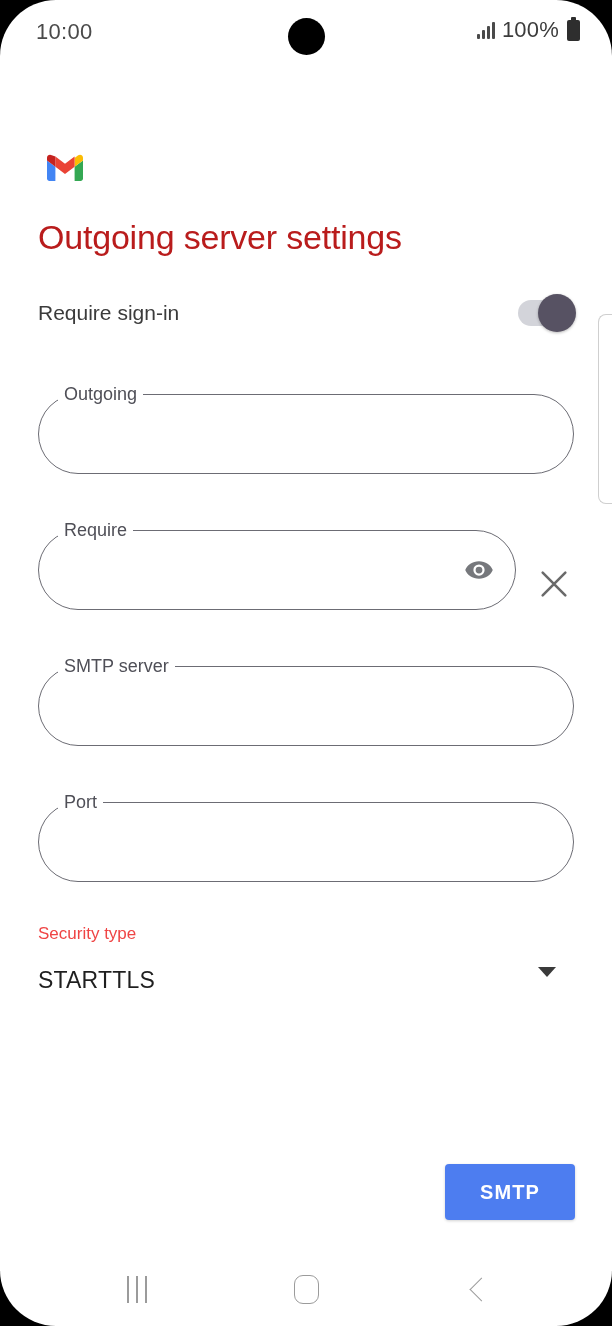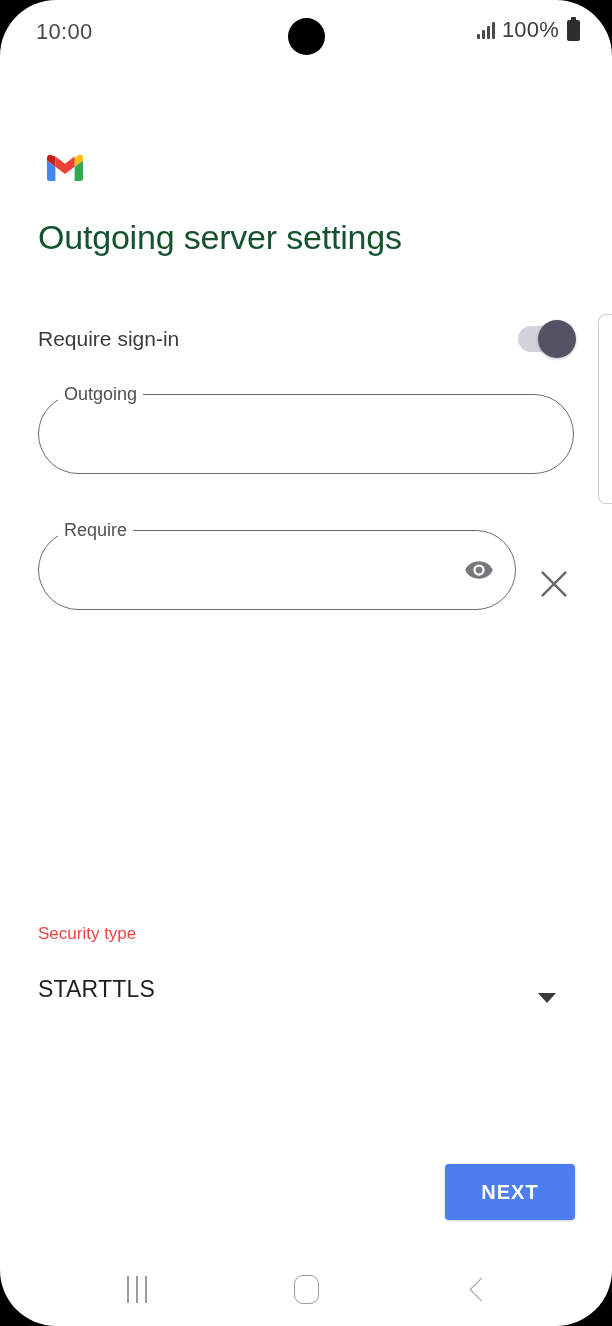--- a/index.html
+++ b/index.html
@@ -52,27 +52,27 @@
     width: 5px; height: 3px; background: #2e2e2e; border-radius: 1px 1px 0 0;
   }
 
   
   #content { position: absolute; top: 62px; left: 0; width: 612px; height: 1190px; }
 
   #gmail-logo { position: absolute; left: 47px; top: 92px; width: 36px; height: 27px; }
 
   #page-title {
     position: absolute; left: 38px; top: 156px;
-    font-size: 34px; font-weight: 300; color: #14532d;
+    font-size: 34px; font-weight: 300; color: #b91c1c;
     letter-spacing: -0.2px; white-space: nowrap;
   }
 
   
   #require-signin-row {
-    position: absolute; left: 38px; top: 256px;
+    position: absolute; left: 38px; top: 230px;
     width: 536px; height: 42px;
     display: flex; align-items: center; justify-content: space-between;
   }
   #require-signin-label { font-size: 21px; color: #3b3b3b; font-weight: 400; }
   #require-signin-toggle {
     position: relative; width: 56px; height: 26px;
     background: #d3d4da; border-radius: 13px;
   }
   #require-signin-toggle .thumb {
     position: absolute; right: -2px; top: -6px;
@@ -123,21 +123,21 @@
   }
 
   
   #security-type-label {
     position: absolute; left: 38px; top: 862px;
     font-size: 17px; color: #ef4444;
   }
   #security-type-row {
     position: absolute; left: 38px; top: 905px;
     width: 536px; height: 36px;
-    display: flex; align-items: flex-end; justify-content: space-between;
+    display: flex; align-items: flex-start; justify-content: space-between;
   }
   #security-type-value { font-size: 23px; color: #1f1f1f; letter-spacing: 0.2px; }
   #security-type-caret {
     width: 0; height: 0;
     border-left: 9px solid transparent;
     border-right: 9px solid transparent;
     border-top: 10px solid #3a3a3a;
     margin-right: 18px;
   }
 
@@ -240,29 +240,39 @@
       <span class="notch">Require</span>
       <input type="password" placeholder="" style="">
       <svg id="password-visibility-icon" viewBox="0 0 24 24">
         <path d="M12 5C6.8 5 2.5 8.1 1 12c1.5 3.9 5.8 7 11 7s9.5-3.1 11-7c-1.5-3.9-5.8-7-11-7zm0 11.5a4.5 4.5 0 110-9 4.5 4.5 0 010 9zm0-7.2a2.7 2.7 0 100 5.4 2.7 2.7 0 000-5.4z" fill="#76787c"></path>
       </svg>
     </div>
     <svg id="password-clear-icon" viewBox="0 0 24 24">
       <path d="M4 4 L20 20 M20 4 L4 20" stroke="#6a6a6a" stroke-width="1.8" fill="none" stroke-linecap="round"></path>
     </svg>
 
-
+    <div class="field" id="field-smtp">
+      <div class="box"></div>
+      <span class="notch">SMTP server</span>
+      <input type="text" placeholder="" style="">
+    </div>
+
+    <div class="field" id="field-port">
+      <div class="box"></div>
+      <span class="notch">Port</span>
+      <input type="text" placeholder="" style="">
+    </div>
 
     <div id="security-type-label">Security type</div>
     <div id="security-type-row">
       <span id="security-type-value">STARTTLS</span>
       <span id="security-type-caret"></span>
     </div>
 
-    <button id="next-button">NEXT</button>
+    <button id="next-button">SMTP</button>
 
     <div id="scrollbar-thumb"></div>
   </div>
 
   <div id="nav-bar">
     <div class="nav-btn" id="nav-recents">
       <span class="bars">
           <i></i>
           <i></i>
           <i></i>

